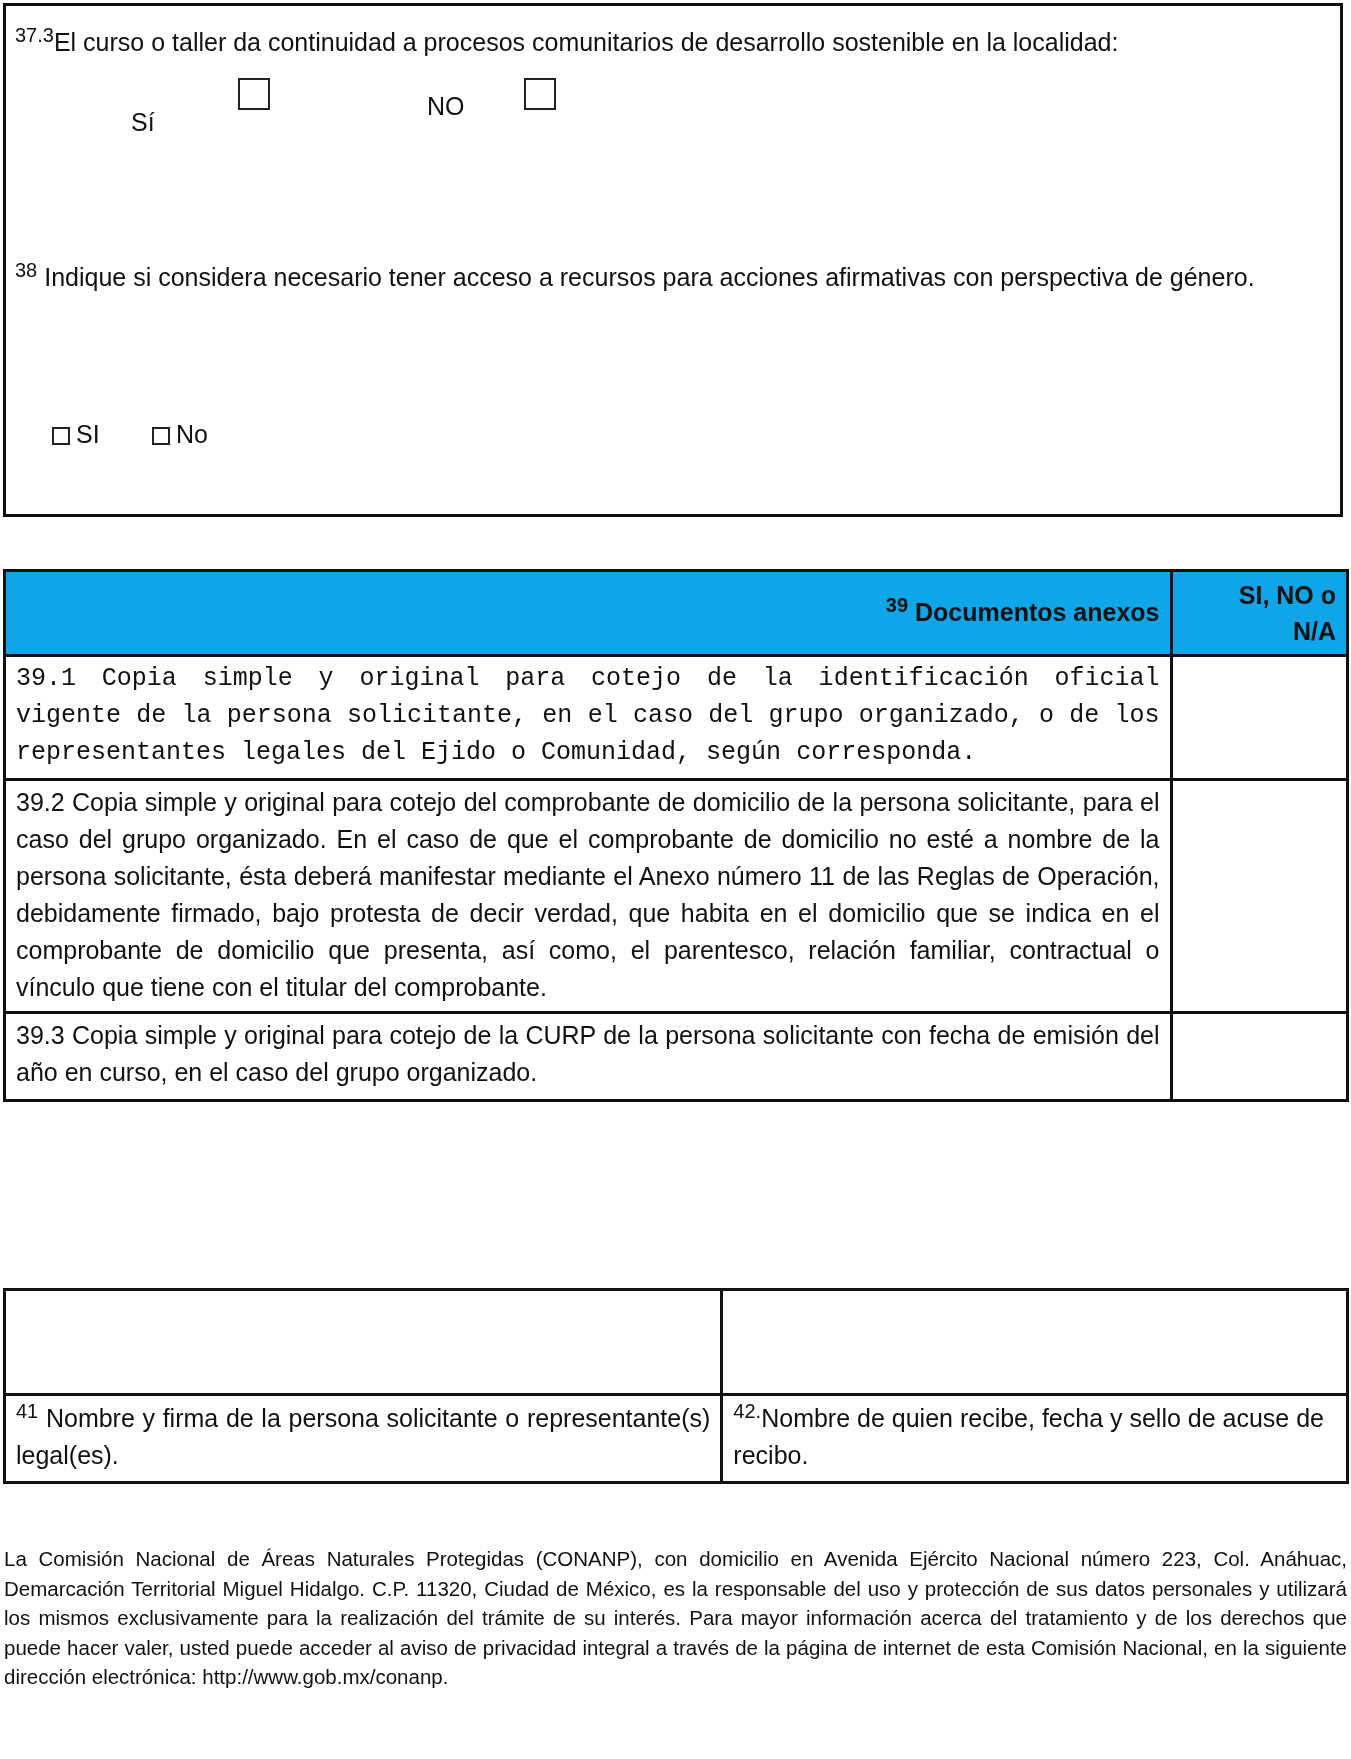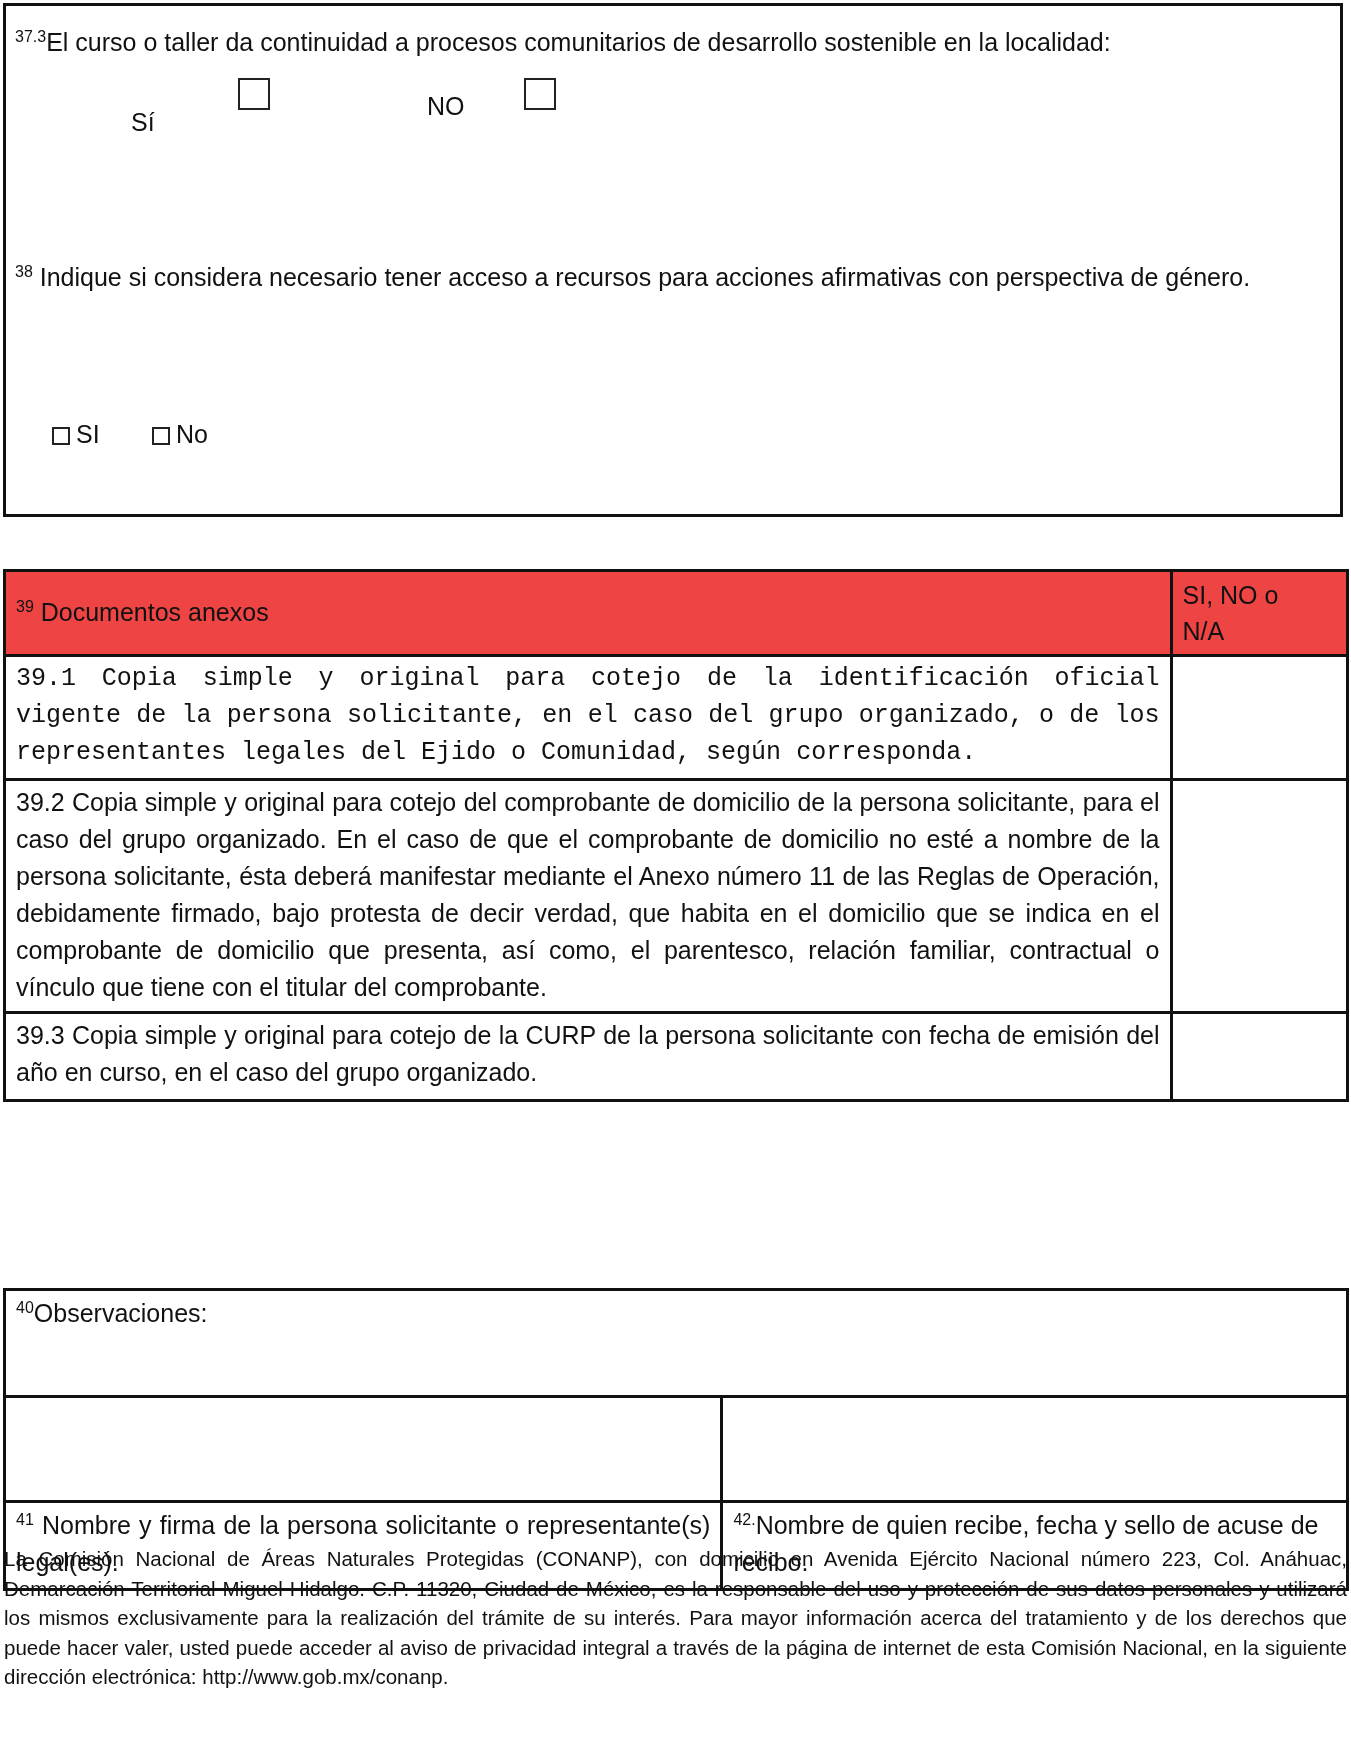--- a/index.html
+++ b/index.html
@@ -1,21 +1,21 @@
 <!DOCTYPE html>
 <html><head>
 <meta charset="utf-8">
 <style>
   html, body { margin: 0; padding: 0; background: #ffffff; }
   body {
     width: 1351px; height: 1759px; position: relative; overflow: hidden;
     font-family: "Liberation Sans", sans-serif; color: #111;
   }
   .abs { position: absolute; }
-  sup.sn { font-size: 16px; vertical-align: 9px; line-height: 0; }
+  sup.sn { font-size: 20px; vertical-align: 9px; line-height: 0; }
 
   
   #box1 {
     left: 3px; top: 3px; width: 1340px; height: 514px;
     border: 3px solid #111; box-sizing: border-box;
   }
   .q { font-size: 25px; line-height: 34px; }
   .just { text-align: justify; }
   .cb-big {
     width: 32px; height: 32px; border: 2px solid #222; box-sizing: border-box; background:#fff;
@@ -24,21 +24,21 @@
     display: inline-block; width: 18px; height: 18px; border: 2px solid #222; box-sizing: border-box;
     vertical-align: -2px; margin-right: 6px;
   }
 
   
   #tbl39 {
     left: 3px; top: 569px; width: 1346px; border-collapse: collapse;
     font-size: 25px; line-height: 37px;
   }
   #tbl39 td, #tbl39 th { border: 3px solid #111; vertical-align: top; padding: 3px 10px 4px 10px; }
-  #tbl39 th { background: #ef4444; font-weight: normal; vertical-align: middle; text-align: left; }
+  #tbl39 th { background: #0ea5e9; font-weight: bold; vertical-align: middle; text-align: right; }
   #tbl39 td.txt { text-align: justify; width: 1148px; }
   #tbl39 td.ans { width: 154px; }
 
   
   #tbl40 {
     left: 3px; top: 1288px; width: 1346px; border-collapse: collapse;
     font-size: 25px; line-height: 37px;
   }
   #tbl40 td { border: 3px solid #111; vertical-align: top; padding: 4px 10px; }
 
@@ -98,25 +98,20 @@
     </tr>
     <tr style="height:88px;">
       <td class="txt">39.3 Copia simple y original para cotejo de la CURP de la persona solicitante con fecha de emisión del año en curso, en el caso del grupo organizado.</td>
       <td class="ans"></td>
     </tr>
   </tbody>
 </table>
 
 <table id="tbl40" class="abs">
   <tbody>
-      <tr style="height:107px;">
-    <td colspan="2">
-      <sup class="sn">40</sup><span>Observaciones:</span>
-    </td>
-  </tr>
   <tr style="height:105px;">
     <td style="width:700px;"></td>
     <td style="width:608px;"></td>
   </tr>
   <tr style="height:88px;">
     <td style="text-align:justify;">
       <sup class="sn">41</sup> <span>Nombre y firma de la persona solicitante o representante(s) legal(es).</span>
     </td>
     <td>
       <sup class="sn">42.</sup><span>Nombre de quien recibe, fecha y sello de acuse de recibo.</span>

